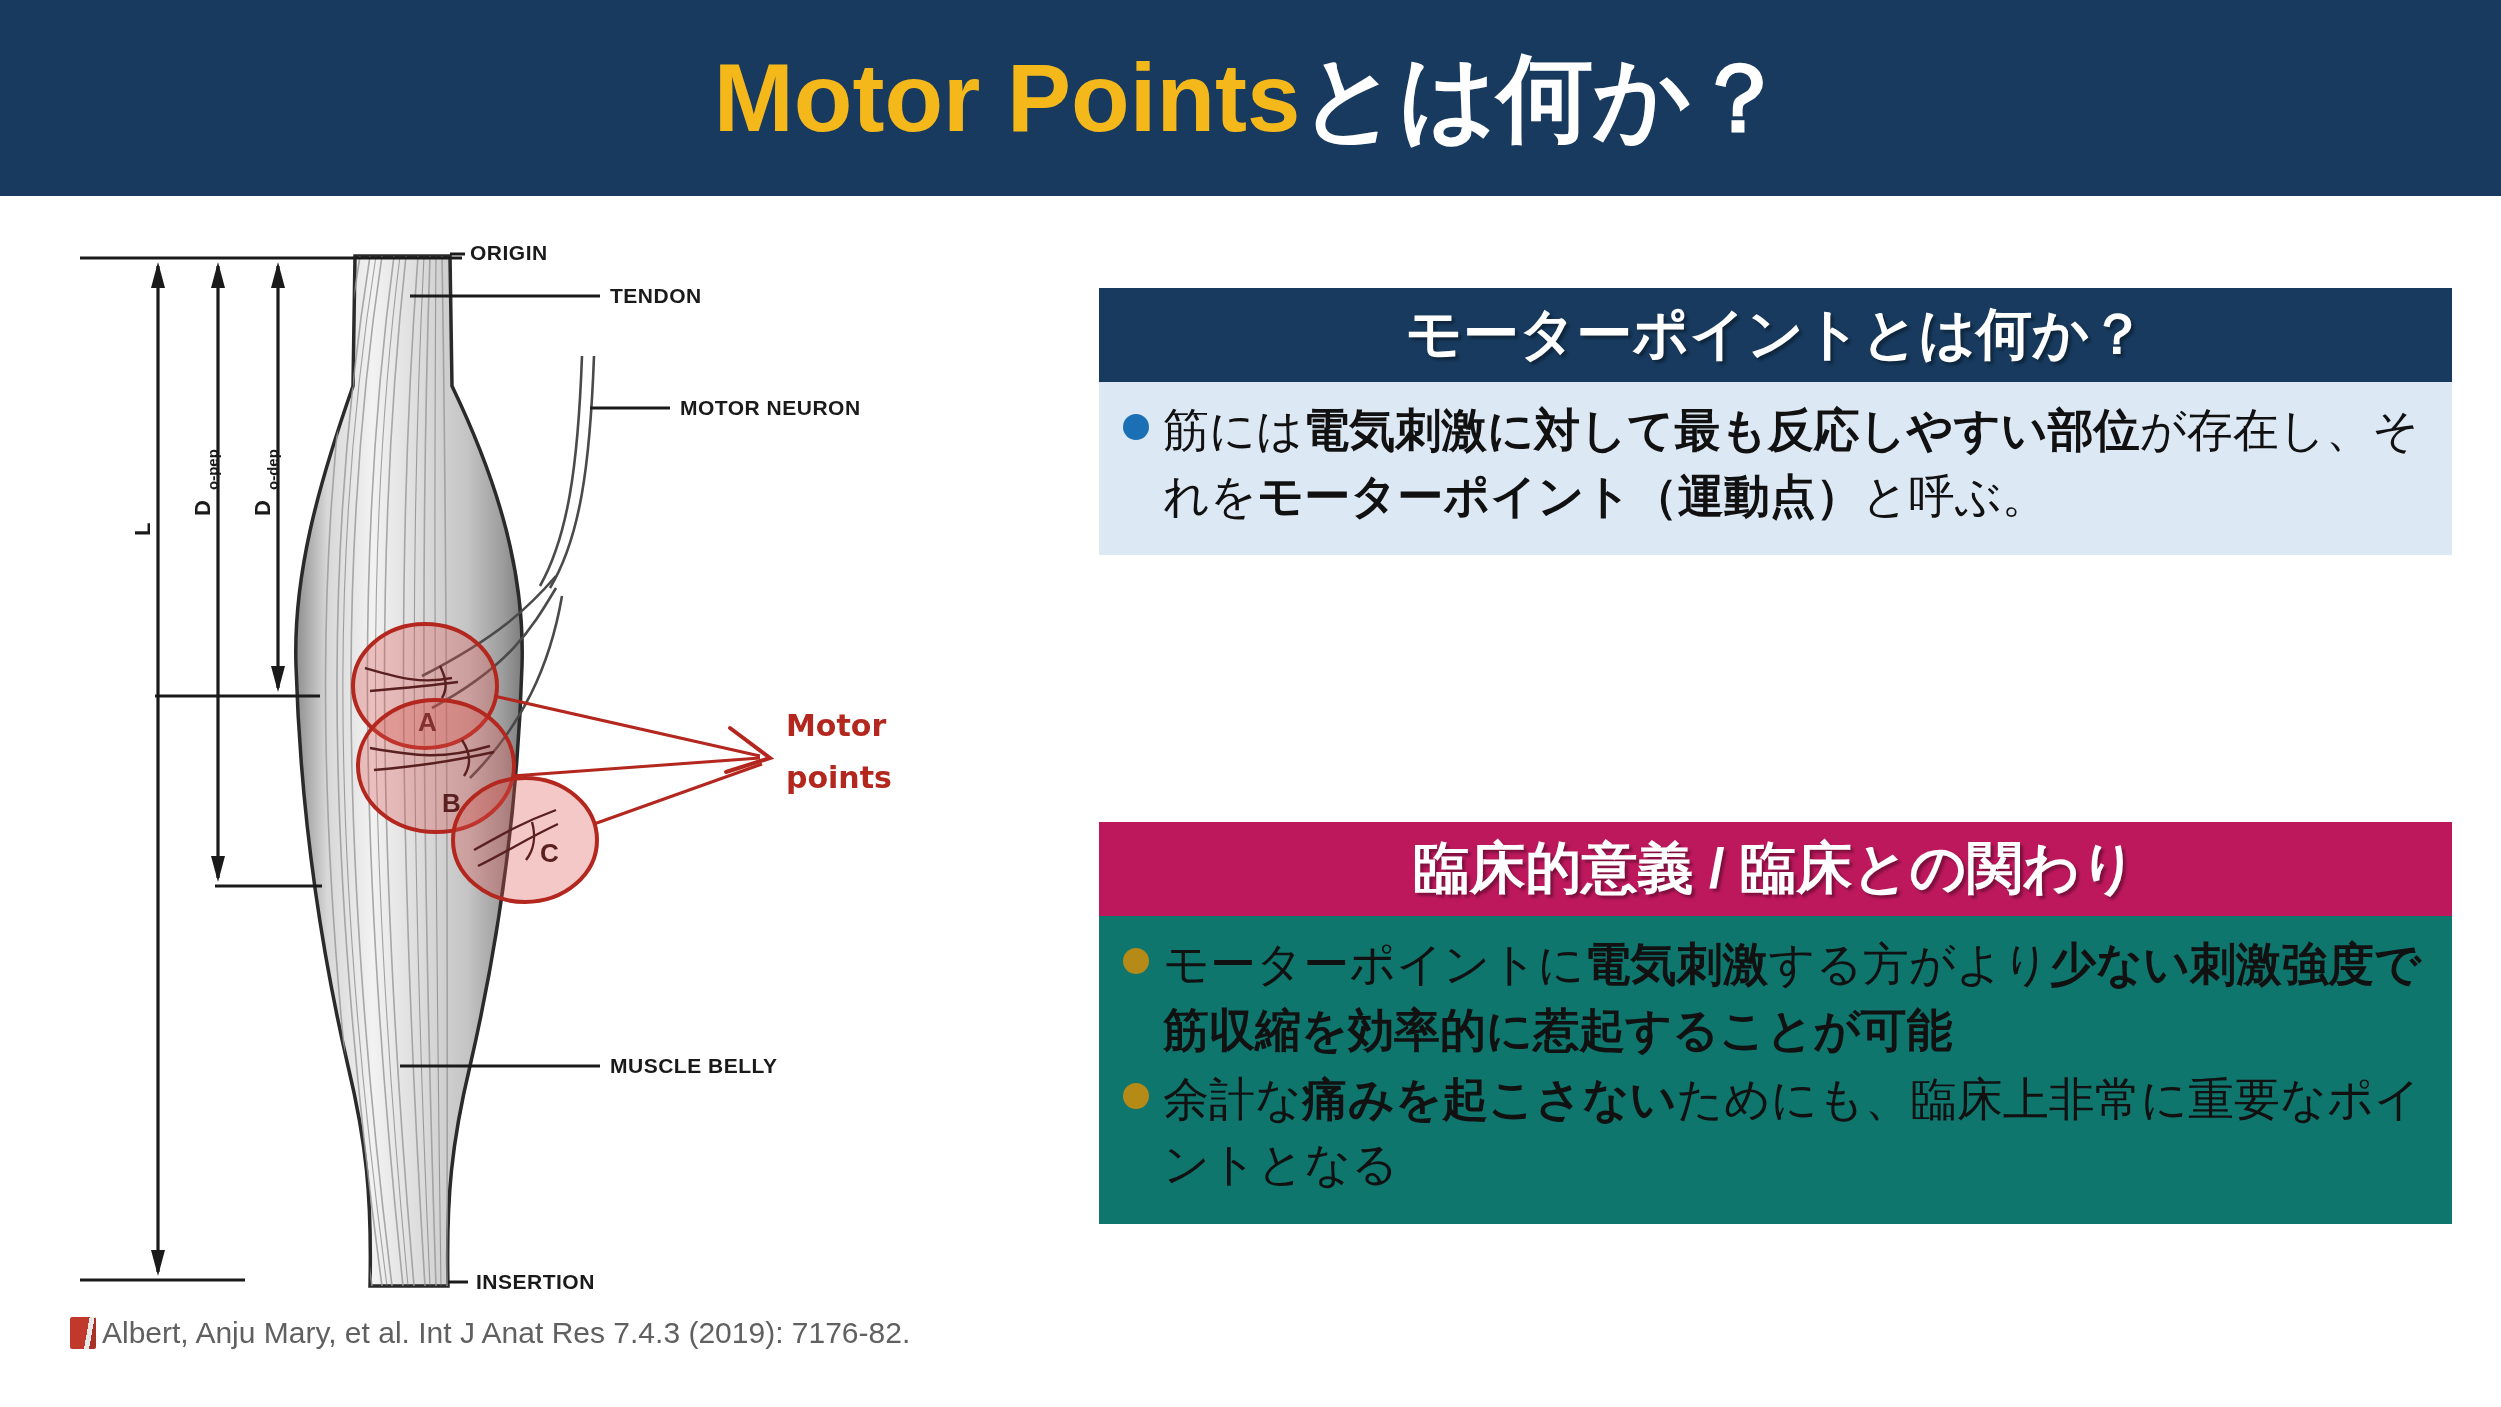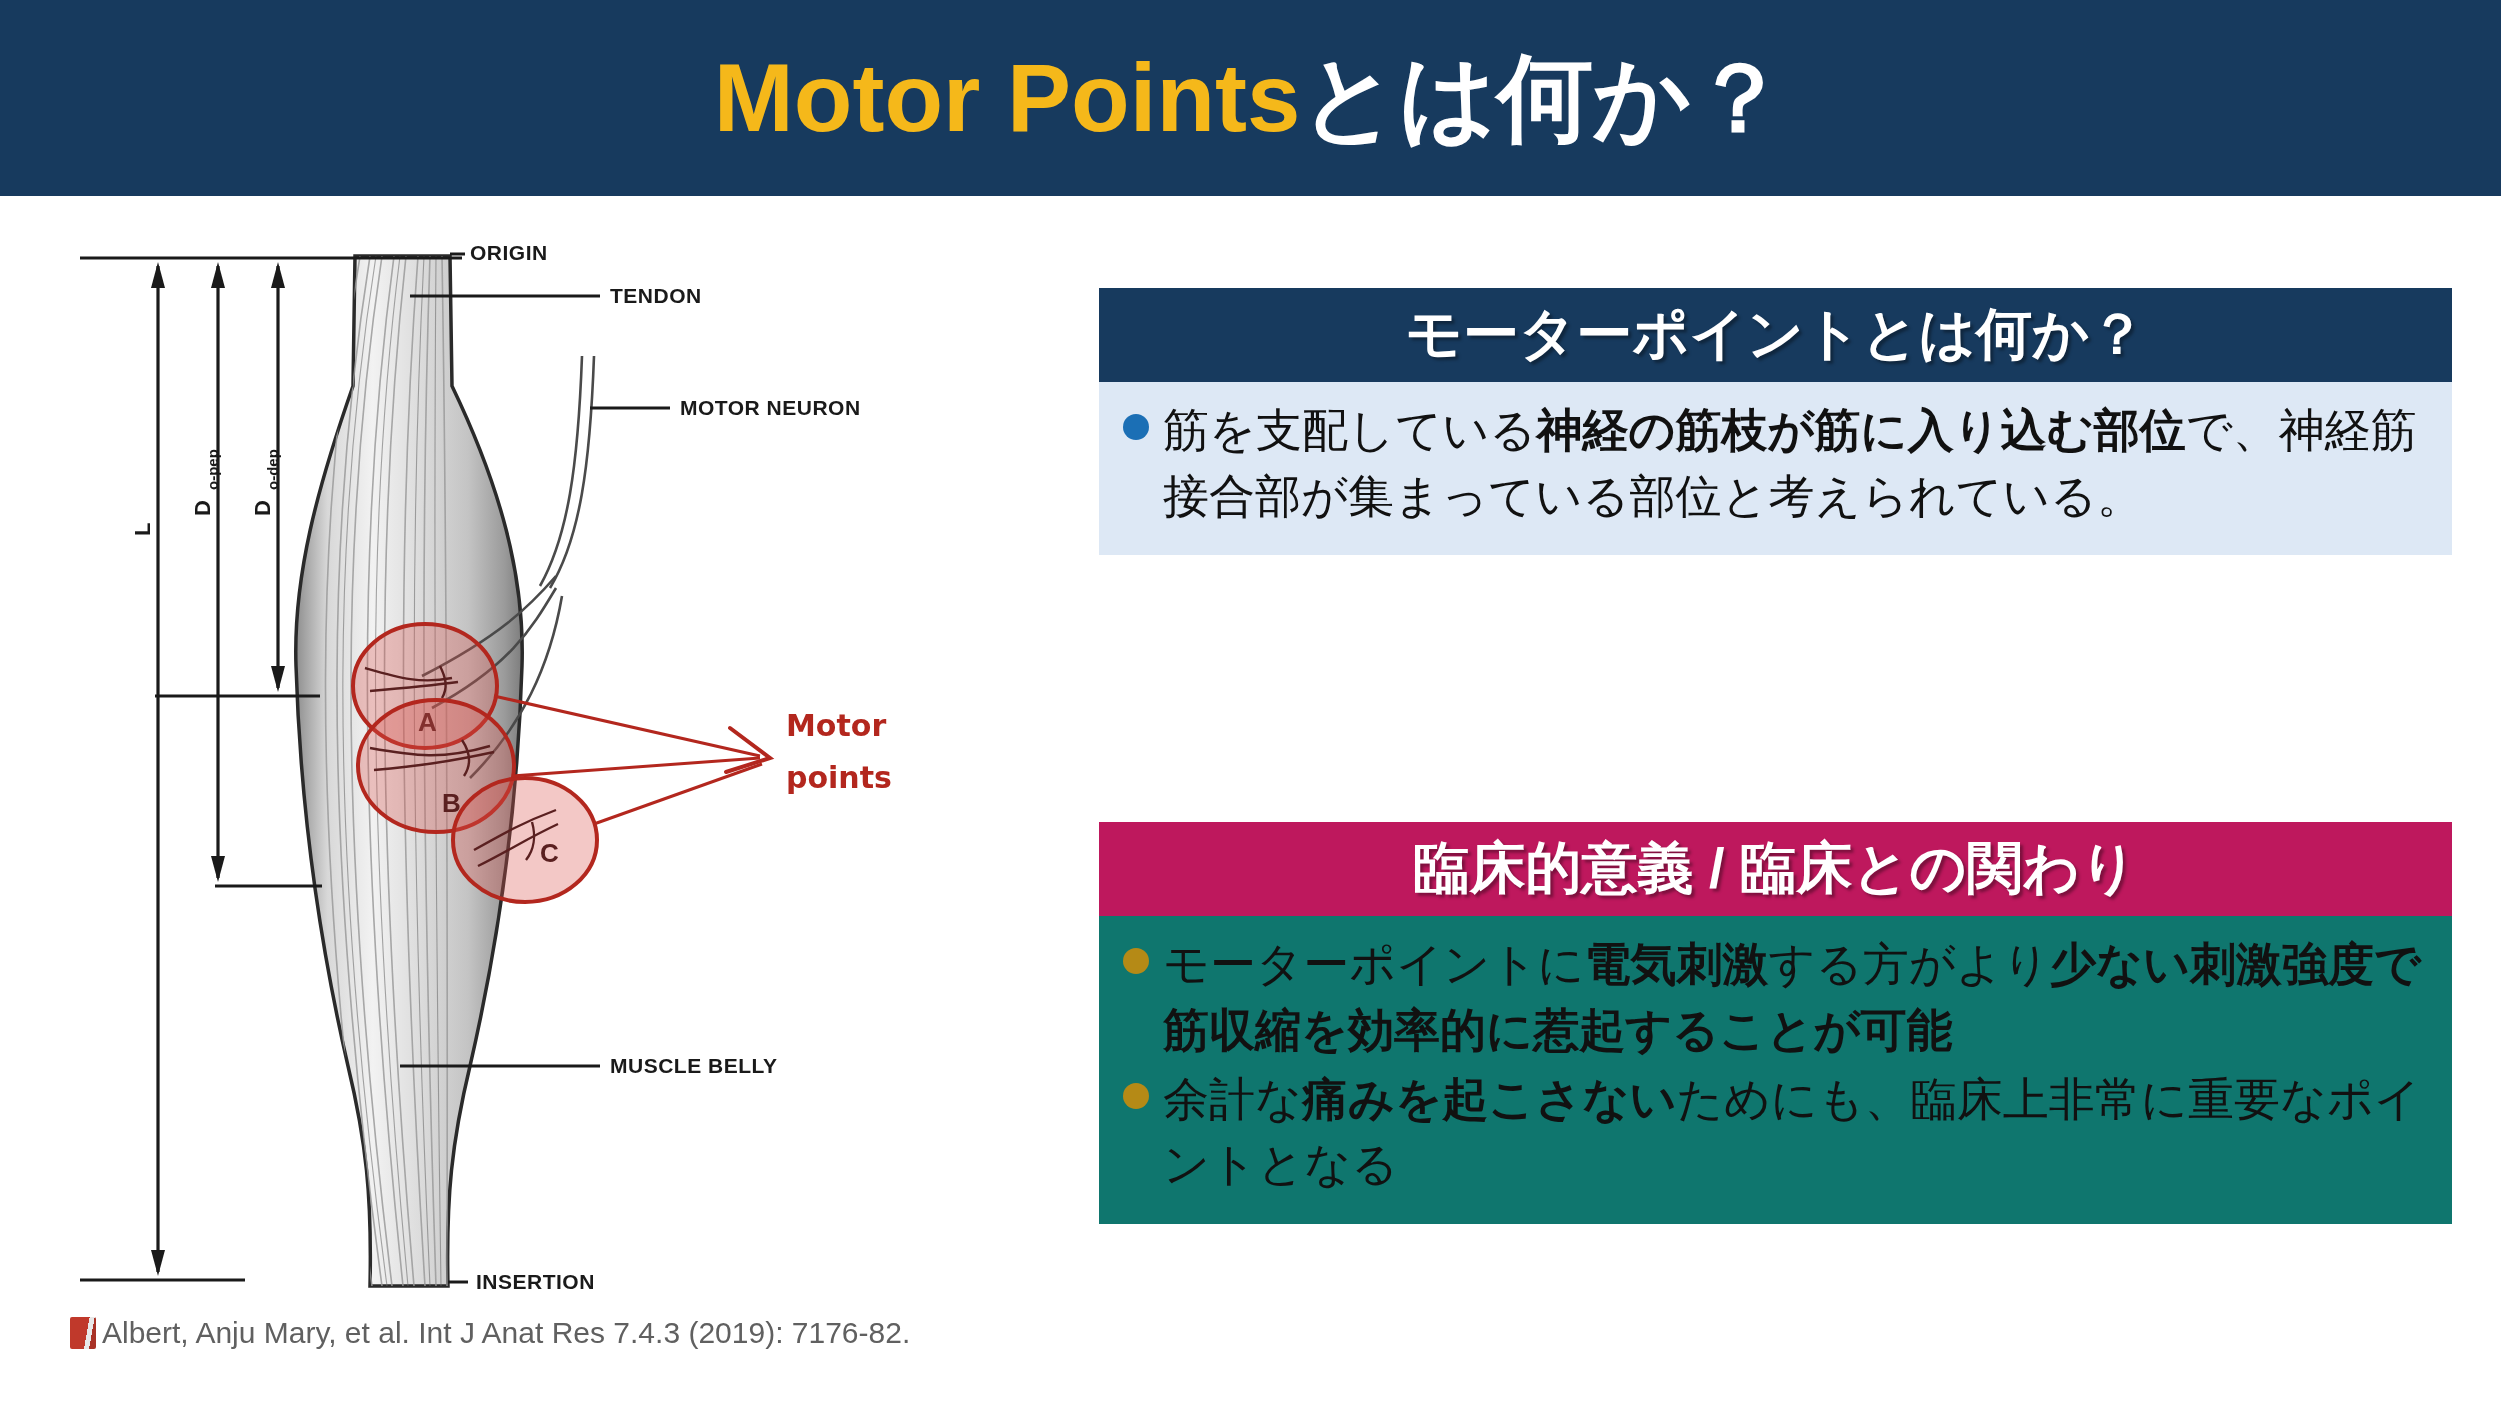--- a/index.html
+++ b/index.html
@@ -324,21 +324,21 @@
   <div id="citation">
     <span class="book-icon"></span>
     <span>Albert, Anju Mary, et al. Int J Anat Res 7.4.3 (2019): 7176-82.</span>
   </div>
 
   <div class="panel" id="panel-what">
     <div class="panel-header navy">モーターポイントとは何か？</div>
     <div class="panel-body blue">
       <div class="bullet-row">
         <span class="bullet-dot blue"></span>
-        <span class="bullet-text"><span class="n">筋を支配している</span><b>神経の筋枝が筋に入り込む部位</b><span class="n">で、神経筋接合部が集まっている部位と考えられている。</span></span>
+        <span class="bullet-text"><span class="n">筋には</span><b>電気刺激に対して最も反応しやすい部位</b><span class="n">が存在し、それを</span><b>モーターポイント（運動点）</b><span class="n">と呼ぶ。</span></span>
       </div>
     </div>
   </div>
 
   <div class="panel" id="panel-clinic">
     <div class="panel-header gold">臨床的意義 / 臨床との関わり</div>
     <div class="panel-body cream">
       <div class="bullet-row">
         <span class="bullet-dot gold"></span>
         <span class="bullet-text"><span class="n">モーターポイントに</span><b>電気刺激</b><span class="n">する方がより</span><b>少ない刺激強度で筋収縮を効率的に惹起することが可能</b></span>

